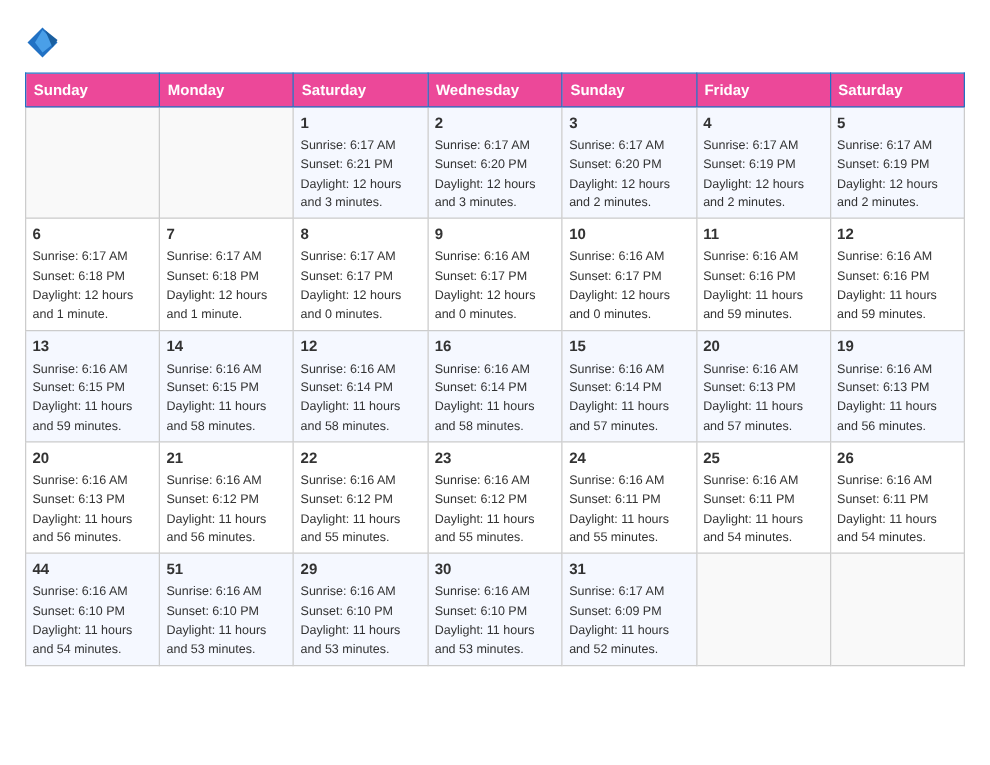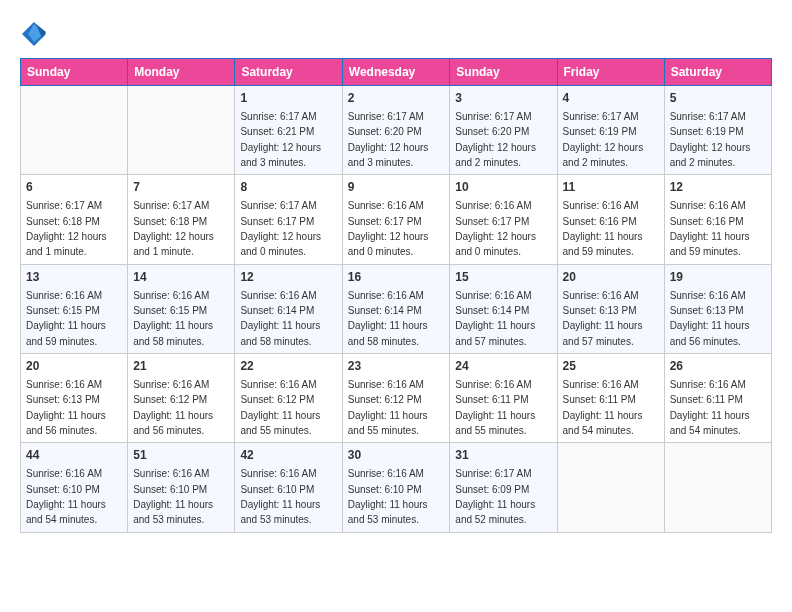--- a/index.html
+++ b/index.html
@@ -212,21 +212,21 @@
 Sunset: 6:11 PM
 Daylight: 11 hours and 54 minutes.</span></td>
       </tr>
       <tr>
         <td><span class="day-num">44</span><span class="day-info" style="white-space: pre-line;">Sunrise: 6:16 AM
 Sunset: 6:10 PM
 Daylight: 11 hours and 54 minutes.</span></td>
         <td><span class="day-num">51</span><span class="day-info" style="white-space: pre-line;">Sunrise: 6:16 AM
 Sunset: 6:10 PM
 Daylight: 11 hours and 53 minutes.</span></td>
-        <td><span class="day-num">42</span><span class="day-info" style="white-space: pre-line;">Sunrise: 6:16 AM
+        <td><span class="day-num">29</span><span class="day-info" style="white-space: pre-line;">Sunrise: 6:16 AM
 Sunset: 6:10 PM
 Daylight: 11 hours and 53 minutes.</span></td>
         <td><span class="day-num">30</span><span class="day-info" style="white-space: pre-line;">Sunrise: 6:16 AM
 Sunset: 6:10 PM
 Daylight: 11 hours and 53 minutes.</span></td>
         <td><span class="day-num">31</span><span class="day-info" style="white-space: pre-line;">Sunrise: 6:17 AM
 Sunset: 6:09 PM
 Daylight: 11 hours and 52 minutes.</span></td>
         <td class="empty"></td>
         <td class="empty"></td>

